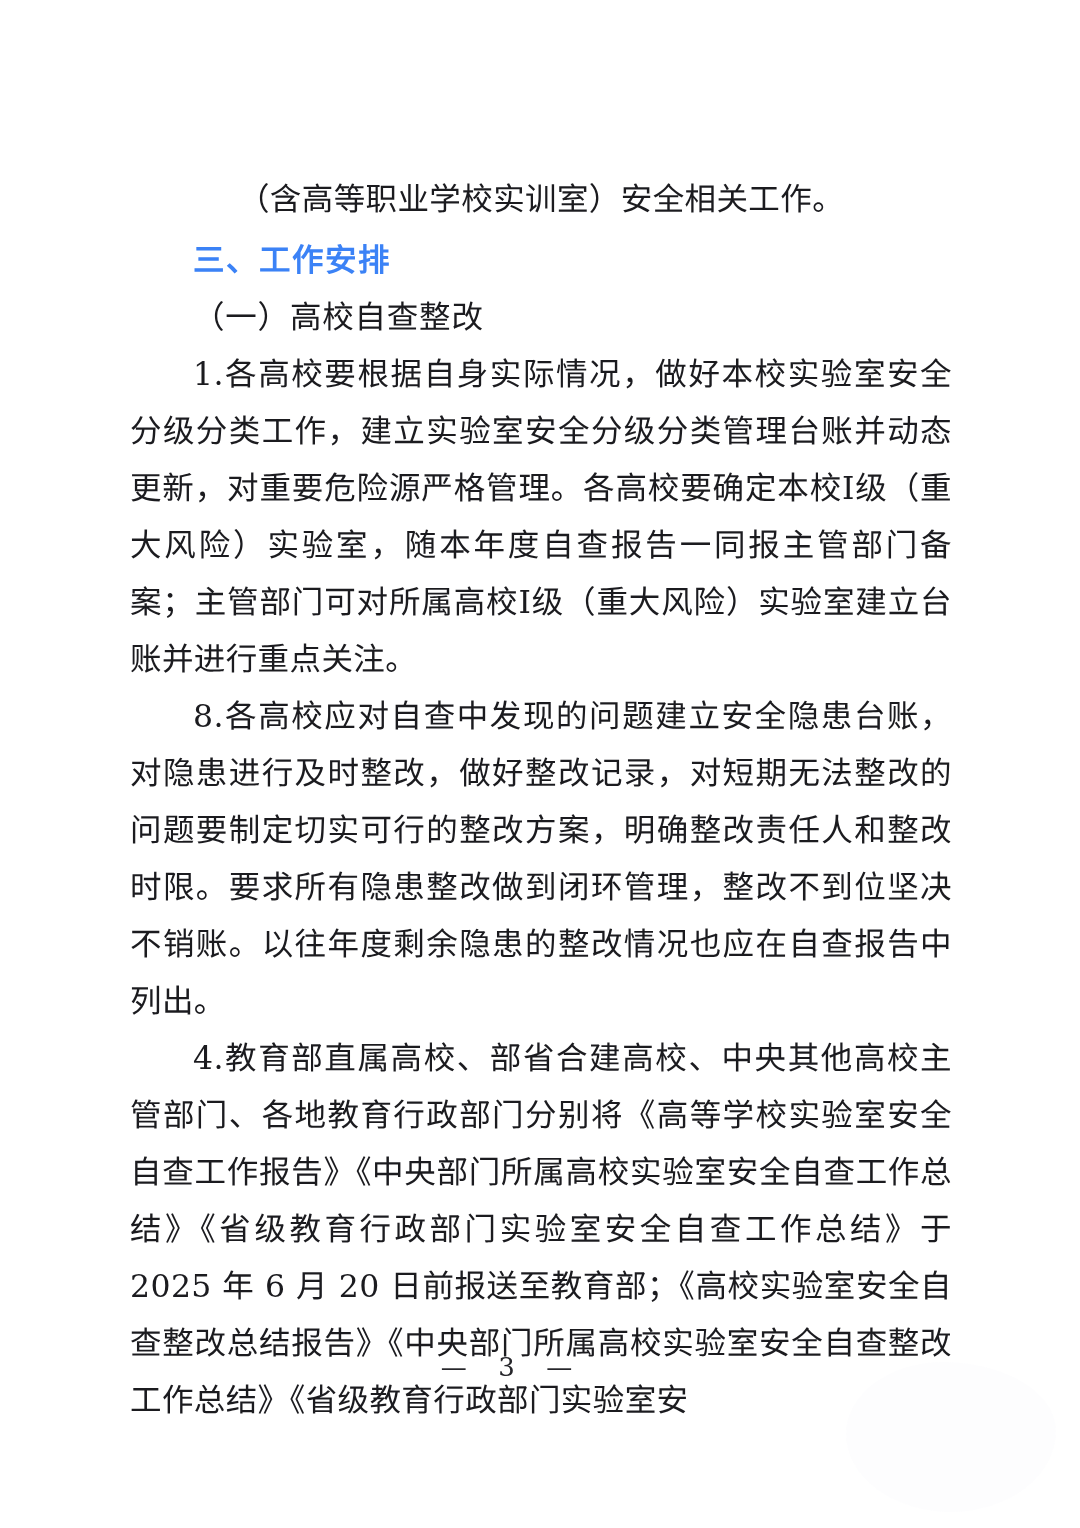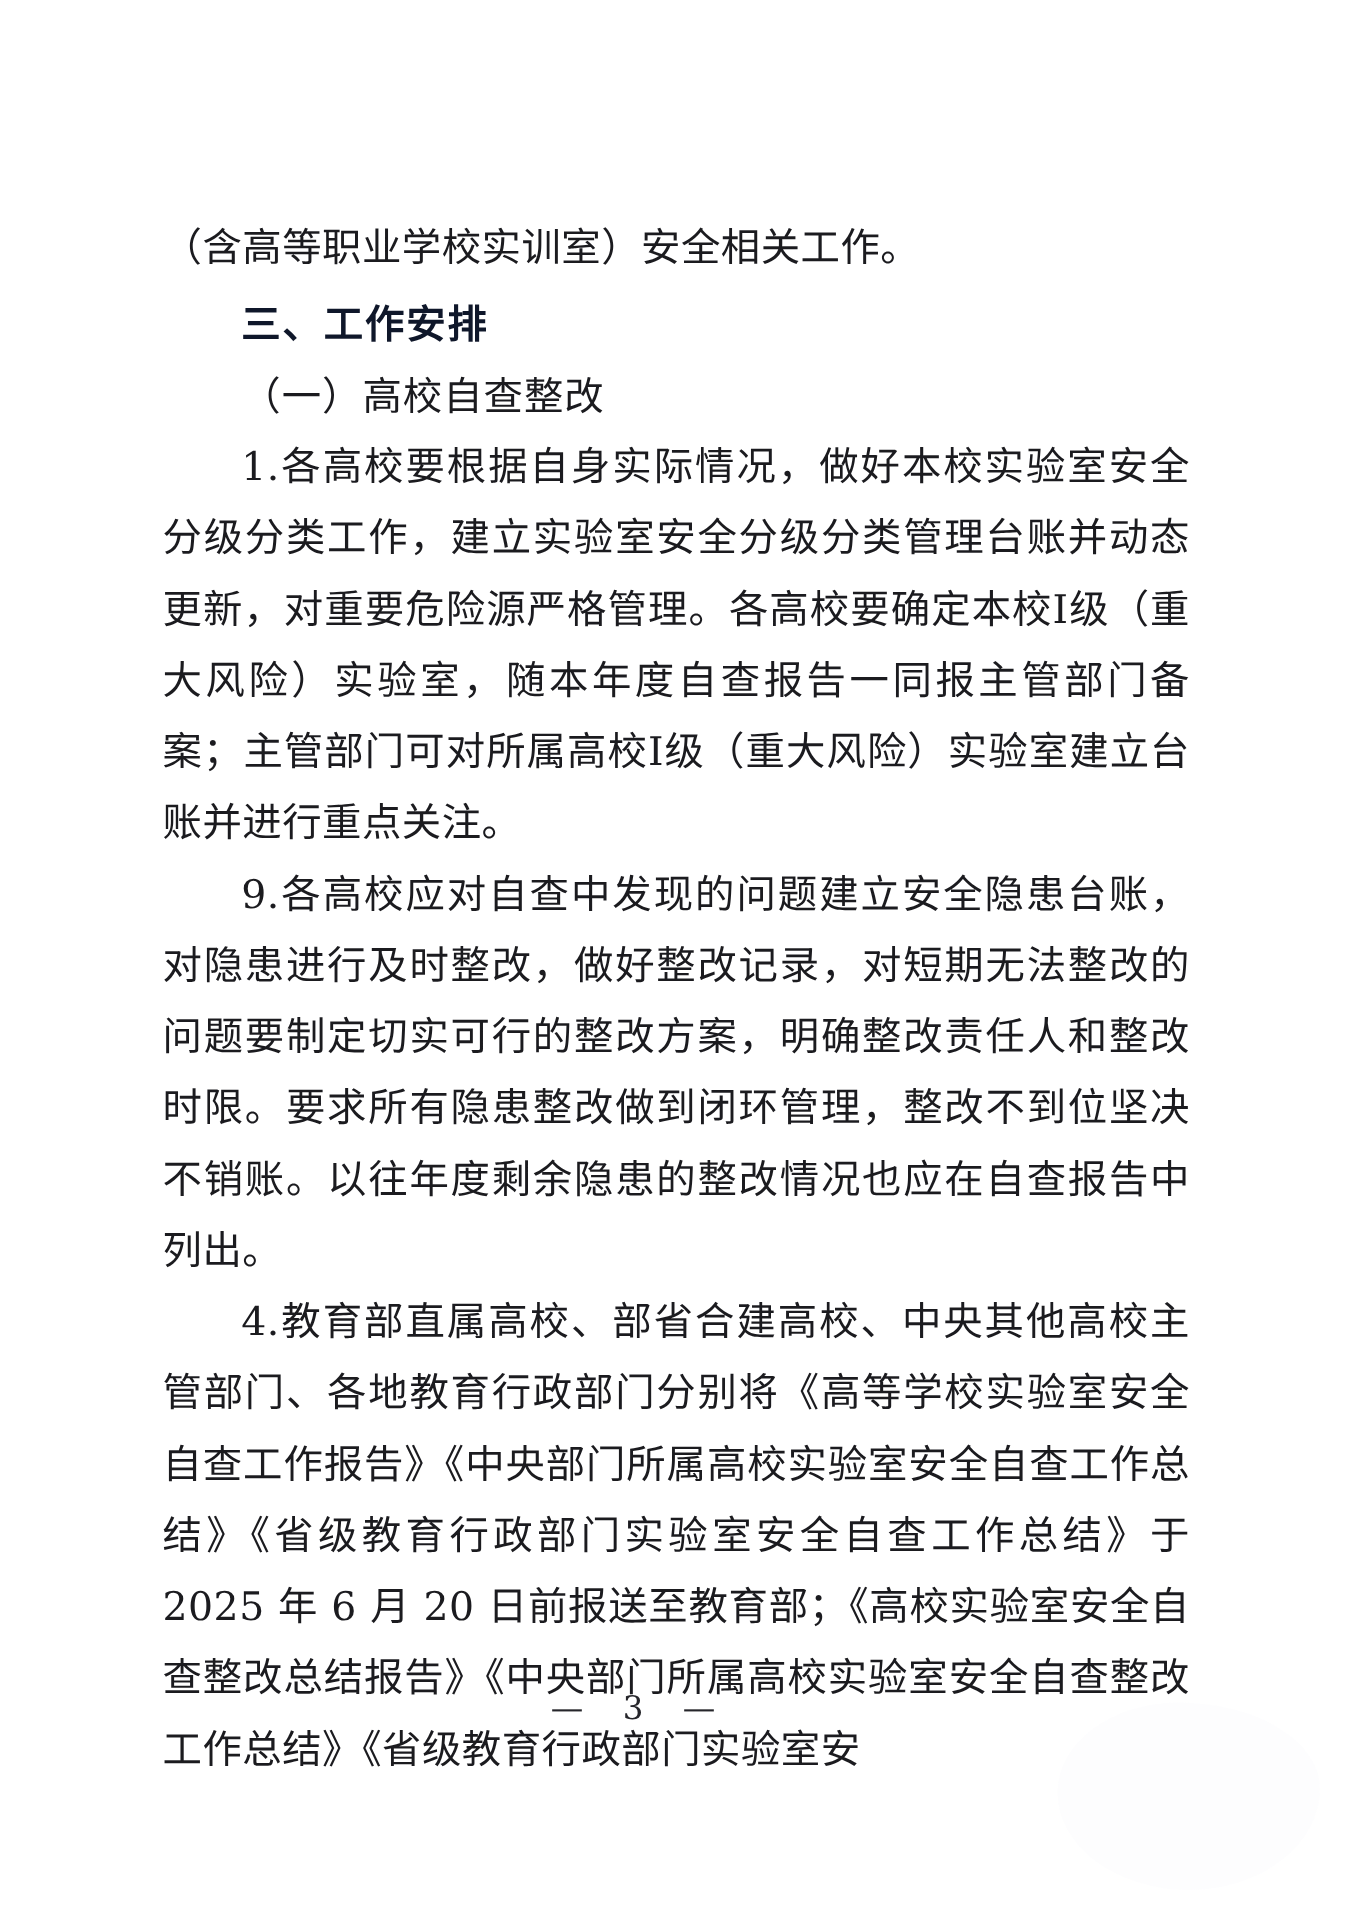--- a/index.html
+++ b/index.html
@@ -36,38 +36,38 @@
     text-justify: inter-ideograph;
     margin: 0;
     color: #1b1b1f;
     font-family: "DejaVu Serif", "Liberation Serif", serif;
     font-weight: 400;
   }
 
   
   .para.cont {
     text-indent: 0;
-    text-align: left;
+    text-align: center;
   }
 
   
   .para.indent {
     text-indent: 63px;
   }
 
   
   .heading-l1 {
     font-size: 31.5px;
     line-height: 57px;
     margin: 0;
     text-indent: 63px;
     font-family: "DejaVu Sans", "Liberation Sans", sans-serif;
     font-weight: 700;
     letter-spacing: 1.5px;
-    color: #0f172a;
+    color: #3b82f6;
   }
 
   
   .heading-l2 {
     font-size: 31.5px;
     line-height: 57px;
     margin: 0;
     text-indent: 63px;
     font-family: Liberation Sans, sans-serif;
     font-weight: 400;
@@ -120,21 +120,21 @@
 
     <div class="gap-sm"></div>
 
     <h2 class="heading-l1">三、工作安排</h2>
 
     <h3 class="heading-l2">（一）高校自查整改</h3>
 
 
     <p class="para indent">1.各高校要根据自身实际情况，做好本校实验室安全分级分类工作，建立实验室安全分级分类管理台账并动态更新，对重要危险源严格管理。各高校要确定本校Ⅰ级（重大风险）实验室，随本年度自查报告一同报主管部门备案；主管部门可对所属高校Ⅰ级（重大风险）实验室建立台账并进行重点关注。</p>
 
-    <p class="para indent">9.各高校应对自查中发现的问题建立安全隐患台账，对隐患进行及时整改，做好整改记录，对短期无法整改的问题要制定切实可行的整改方案，明确整改责任人和整改时限。要求所有隐患整改做到闭环管理，整改不到位坚决不销账。以往年度剩余隐患的整改情况也应在自查报告中列出。</p>
+    <p class="para indent">8.各高校应对自查中发现的问题建立安全隐患台账，对隐患进行及时整改，做好整改记录，对短期无法整改的问题要制定切实可行的整改方案，明确整改责任人和整改时限。要求所有隐患整改做到闭环管理，整改不到位坚决不销账。以往年度剩余隐患的整改情况也应在自查报告中列出。</p>
 
     <p class="para indent">4.教育部直属高校、部省合建高校、中央其他高校主管部门、各地教育行政部门分别将《高等学校实验室安全自查工作报告》《中央部门所属高校实验室安全自查工作总结》《省级教育行政部门实验室安全自查工作总结》于 2025 年 6 月 20 日前报送至教育部；《高校实验室安全自查整改总结报告》《中央部门所属高校实验室安全自查整改工作总结》《省级教育行政部门实验室安</p>
 
   </div>
 
   <div class="page-footer">
     <span class="folio">—  3  —</span>
   </div>
 
   <div class="watermark"></div>

